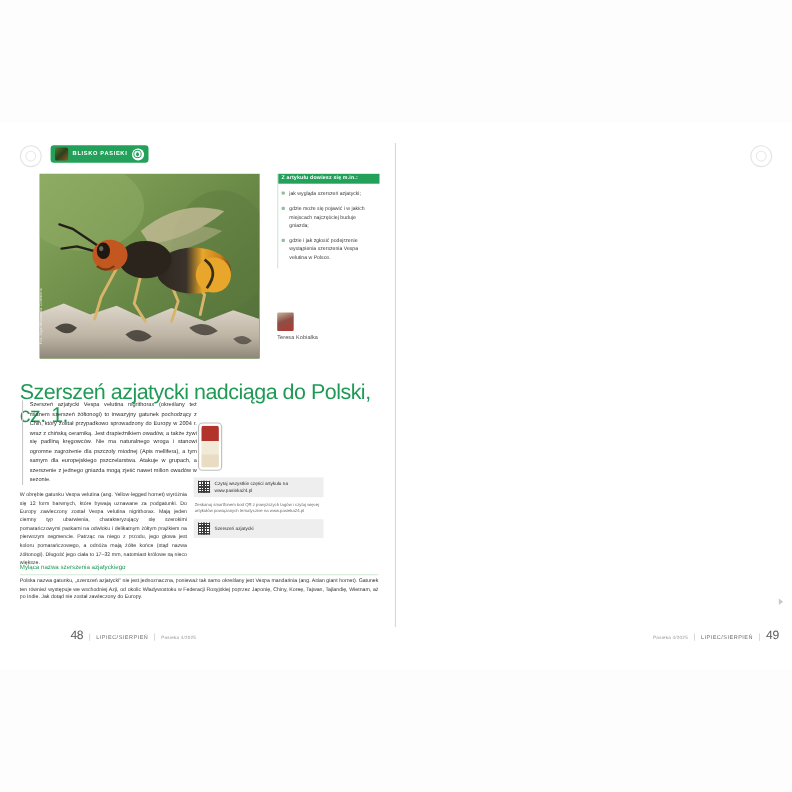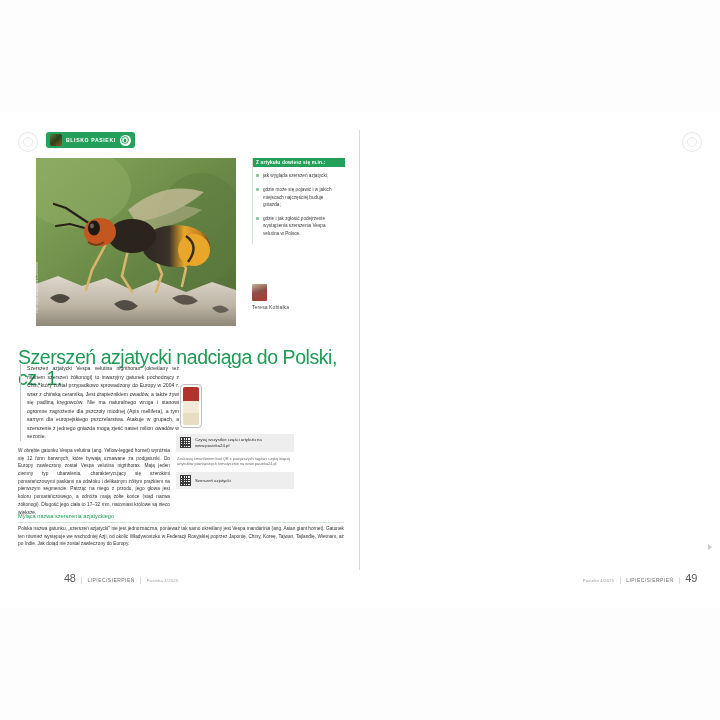--- a/index.html
+++ b/index.html
@@ -161,21 +161,21 @@
     font-size:3.9px;line-height:1.5;color:#6a6a6a;
     margin:0 0 5px 1px;
   }
 
   
   .footer{
     position:absolute;bottom:24px;display:flex;align-items:baseline;gap:5px;
     color:#6b6b6b;
   }
   .footer-left{left:20px;margin-left:44px;}
-  .footer-right{right:23px;}
+  .footer-right{right:12px;}
   .f-page{font-size:11px;color:#5a5a5a;letter-spacing:-.3px;}
   .f-sep{color:#c4c4c4;font-size:7px;}
   .f-month{font-size:5px;letter-spacing:.45px;}
   .f-issue{font-size:4.2px;color:#9a9a9a;letter-spacing:.2px;}
 
   .page-arrow{
     position:absolute;right:8px;bottom:58px;
     width:0;height:0;border-left:4px solid #c9c9c9;
     border-top:3px solid transparent;border-bottom:3px solid transparent;
   }

